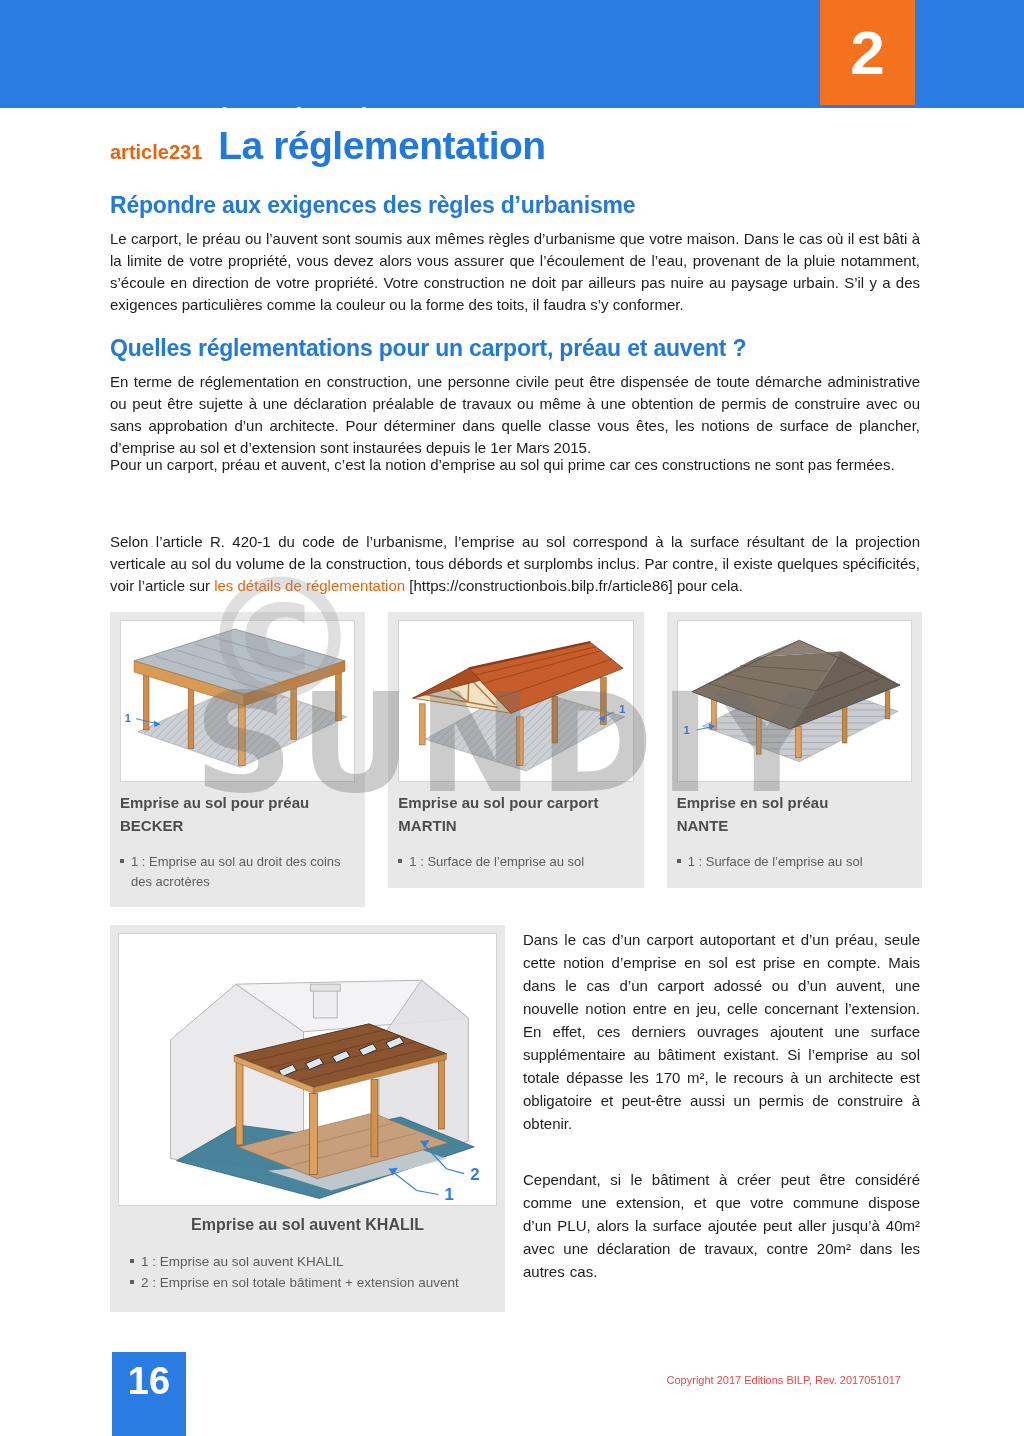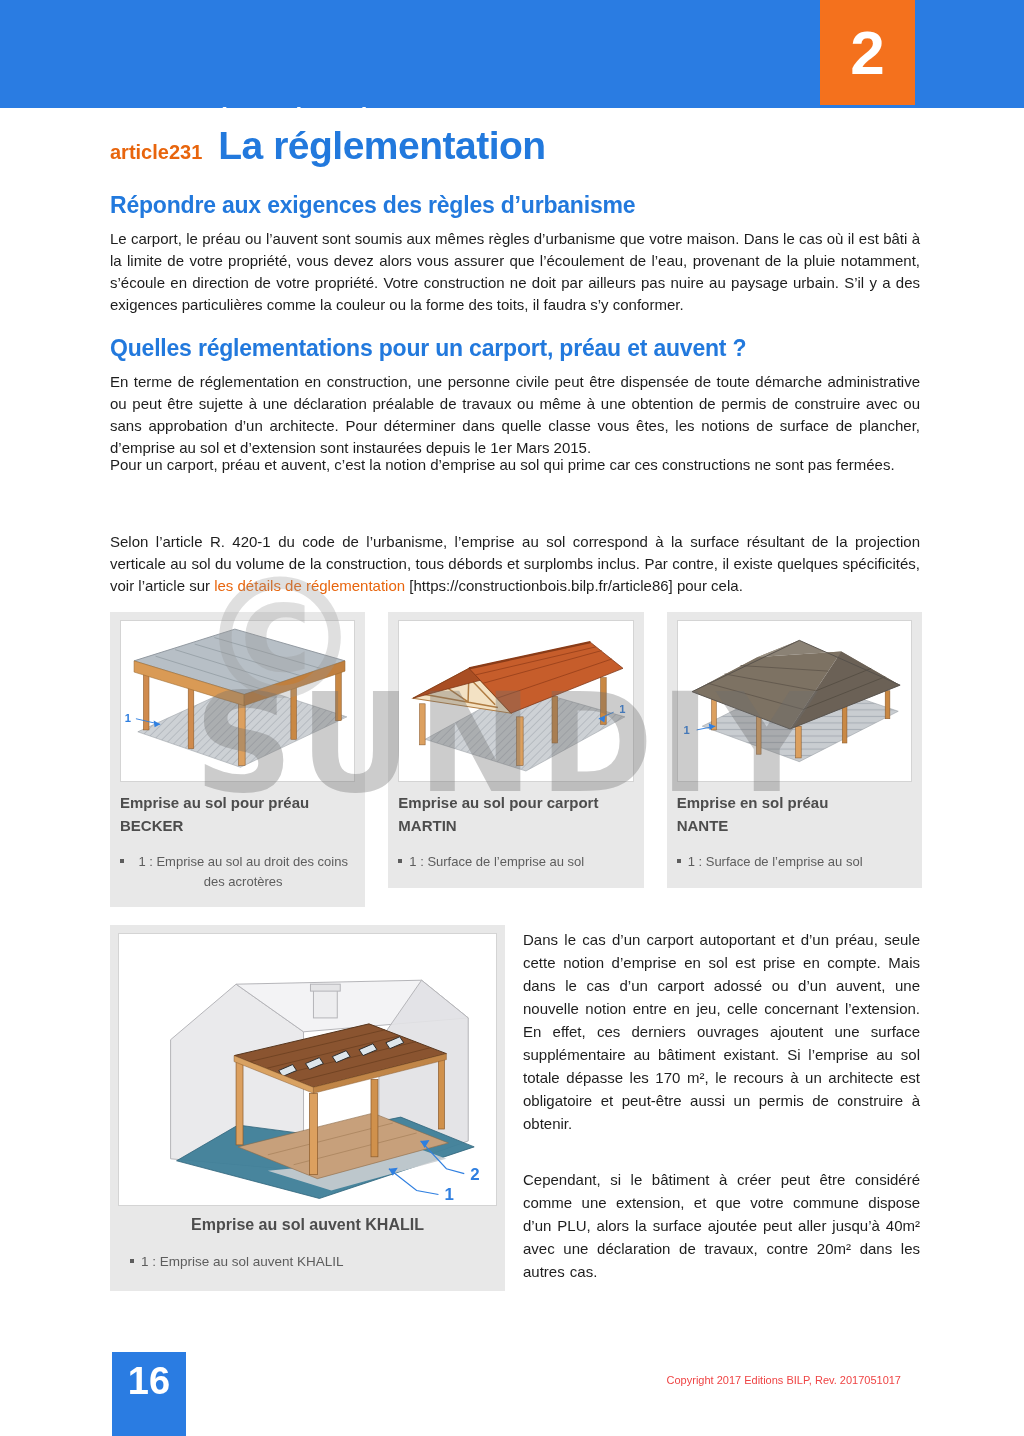--- a/index.html
+++ b/index.html
@@ -25,21 +25,21 @@
   .para { position:absolute; left:110px; width:810px; font-size:15px; line-height:22px;
     color:#1d1d1d; text-align:justify; }
   .olink { color:#e8650d; text-decoration:none; cursor:pointer; }
 
   
   .cards { left:110px; top:612px; width:812px; display:flex; gap:23px; align-items:flex-start; }
   .card { flex:1; background:#e8e8e8; padding:8px 10px 16px 10px; }
   .card-img { background:#ffffff; border:1px solid #d4d4d4; height:162px; overflow:hidden; }
   .card-img svg { display:block; width:100%; height:100%; }
   .card-cap { margin-top:10px; font-weight:bold; color:#4d4d4d; font-size:15px; line-height:1.5; }
-  .bullets { margin-top:15px; font-size:13px; color:#5d5d5d; line-height:1.5;text-align:center; }
+  .bullets { margin-top:15px; font-size:13px; color:#5d5d5d; line-height:1.5; }
   .bullet { display:flex; gap:7px; }
   .sq { width:4px; height:4px; background:#5d5d5d; margin-top:7px; flex:none; }
 
   
   .khalil-card { left:110px; top:925px; width:395px; background:#e8e8e8; padding:8px 8px 16px 8px; }
   .khalil-img { background:#ffffff; border:1px solid #d4d4d4; height:273px; overflow:hidden; }
   .khalil-img svg { display:block; width:100%; height:100%; }
   .khalil-cap { margin-top:10px; text-align:center; font-weight:bold; color:#4d4d4d; font-size:16px; }
   .khalil-bullets { margin:18px 2px 2px 12px; font-size:13.5px; color:#5d5d5d; line-height:1.55; }
 
@@ -243,20 +243,24 @@
         <polygon points="272,236 281,235 276,243" fill="#2f7fe0"></polygon>
         <text class="lbl" x="328" y="268" font-size="17">1</text>
       </svg>
     </div>
     <div class="khalil-cap">Emprise au sol auvent KHALIL</div>
     <div class="khalil-bullets">
       <div class="bullet">
         <span class="sq"></span>
         <span>1 : Emprise au sol auvent KHALIL</span>
       </div>
+      <div class="bullet">
+        <span class="sq"></span>
+        <span>2 : Emprise en sol totale bâtiment + extension auvent</span>
+      </div>
     </div>
   </div>
 
   <div class="abs right-col">
     <p>Dans le cas d’un carport autoportant et d’un préau, seule cette notion d’emprise en sol est prise en compte. Mais dans le cas d’un carport adossé ou d’un auvent, une nouvelle notion entre en jeu, celle concernant l’extension. En effet, ces derniers ouvrages ajoutent une surface supplémentaire au bâtiment existant. Si l’emprise au sol totale dépasse les 170 m², le recours à un architecte est obligatoire et peut-être aussi un permis de construire à obtenir.</p>
     <p>Cependant, si le bâtiment à créer peut être considéré comme une extension, et que votre commune dispose d’un PLU, alors la surface ajoutée peut aller jusqu’à 40m² avec une déclaration de travaux, contre 20m² dans les autres cas.</p>
   </div>
 
   <div class="abs pagenum">
     <span>16</span>

